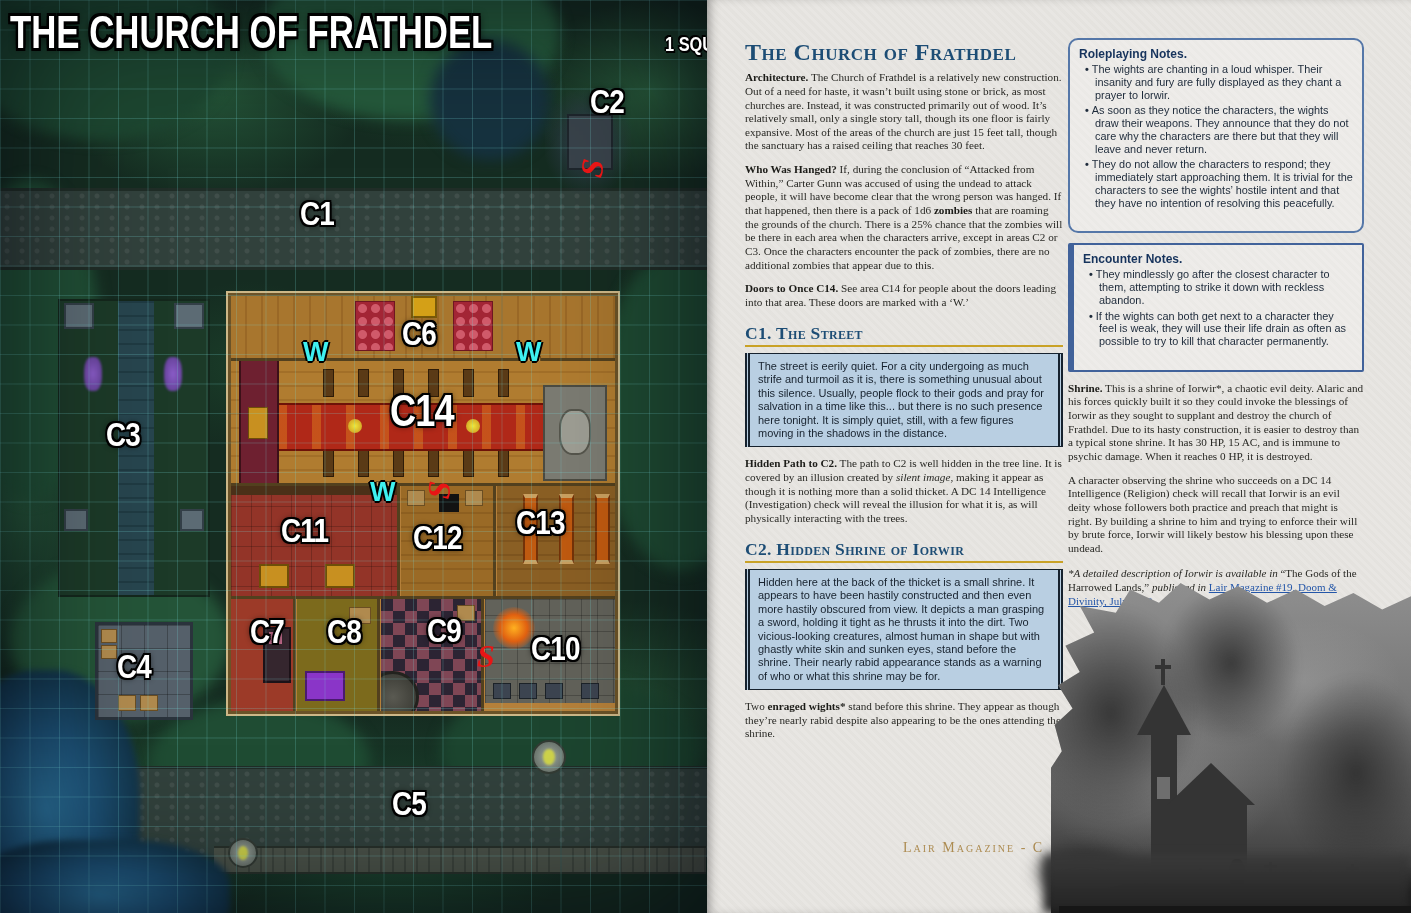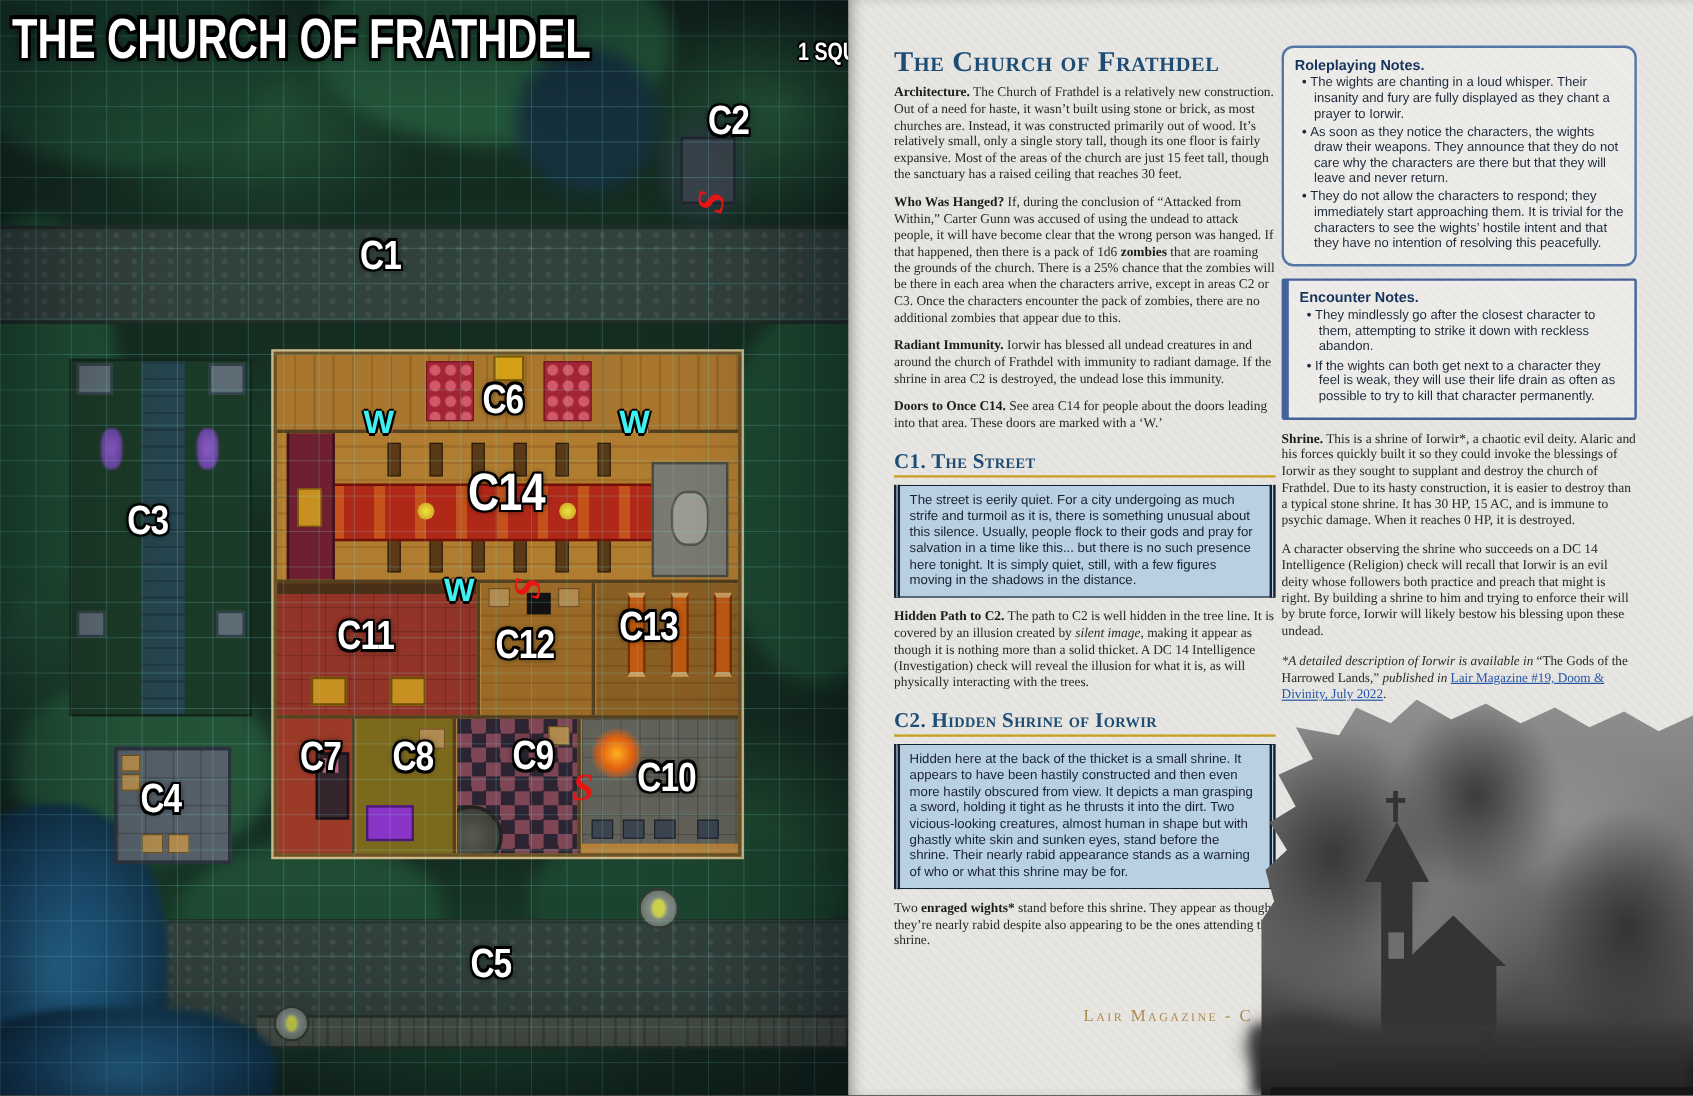--- a/index.html
+++ b/index.html
@@ -110,21 +110,21 @@
     box-shadow:inset 7px 0 12px -6px rgba(0,0,0,.45);overflow:hidden;}
   .col1{position:absolute;left:38px;top:40px;width:318px;}
   .col2{position:absolute;left:361px;top:38px;width:296px;}
   .h1{font-variant:small-caps;font-weight:700;font-size:24px;color:#1d4d75;letter-spacing:.5px;margin:0 0 6px 0;line-height:1.05;}
   .h2{font-variant:small-caps;font-weight:700;font-size:17.5px;color:#1d4d75;letter-spacing:.3px;margin:14px 0 6px 0;
     border-bottom:2px solid #c9a227;padding-bottom:2px;line-height:1.1;}
   .para{font-size:11.2px;line-height:1.22;color:#282824;margin:0 0 10px 0;}
   .para b{color:#1c1c18;}
   .readaloud{background:#b9cfe2;border-left:5px double #16222e;border-right:5px double #16222e;border-top:1px solid #16222e;border-bottom:1px solid #16222e;
     padding:6px 8px;font-family:"Liberation Sans",sans-serif;font-size:11px;line-height:1.22;color:#17222e;margin:0 0 10px 0;}
-  .notebox{border:2px solid #5577a8;border-radius:10px;padding:7px 9px 8px 9px;font-family:"Liberation Sans",sans-serif;color:#1d2a3a;margin-bottom:10px;background:rgba(255,255,255,.25);}
+  .notebox{border:2px solid #5577a8;border-radius:10px;padding:7px 9px 19px 9px;font-family:"Liberation Sans",sans-serif;color:#1d2a3a;margin-bottom:10px;background:rgba(255,255,255,.25);}
   .notebox.square{border-radius:2px;border-left-width:6px;border-color:#41629a;}
   .notebox .ntitle{font-weight:700;font-size:12px;color:#16335c;margin:0 0 2px 0;}
   .notebox ul{margin:0;padding:0 0 0 6px;list-style:none;}
   .notebox li{font-size:10.9px;line-height:1.17;margin:0 0 3px 0;padding-left:10px;text-indent:-10px;}
   .notebox li::before{content:"\2022\00a0";font-weight:700;}
   .footnote{font-size:11px;line-height:1.3;color:#282824;font-style:italic;margin-top:4px;}
   .footnote .roman{font-style:normal;}
   .footnote a{color:#2456a8;text-decoration:underline;font-style:normal;cursor:pointer;}
   .pagefooter{position:absolute;left:196px;top:840px;font-variant:small-caps;letter-spacing:2px;font-size:14px;color:#ad8c52;}
 
@@ -316,21 +316,20 @@
 
   <div class="doc-page">
 
     <div class="col1">
       <h1 class="h1">The Church of Frathdel</h1>
 
       <p class="para"><b>Architecture.</b><span> The Church of Frathdel is a relatively new construction. Out of a need for haste, it wasn’t built using stone or brick, as most churches are. Instead, it was constructed primarily out of wood. It’s relatively small, only a single story tall, though its one floor is fairly expansive. Most of the areas of the church are just 15 feet tall, though the sanctuary has a raised ceiling that reaches 30 feet.</span></p>
 
       <p class="para"><b>Who Was Hanged?</b><span> If, during the conclusion of “Attacked from Within,” Carter Gunn was accused of using the undead to attack people, it will have become clear that the wrong person was hanged. If that happened, then there is a pack of 1d6 </span><b>zombies</b><span> that are roaming the grounds of the church. There is a 25% chance that the zombies will be there in each area when the characters arrive, except in areas C2 or C3. Once the characters encounter the pack of zombies, there are no additional zombies that appear due to this.</span></p>
 
-      <p class="para"><b>Radiant Immunity.</b><span> Iorwir has blessed all undead creatures in and around the church of Frathdel with immunity to radiant damage. If the shrine in area C2 is destroyed, the undead lose this immunity.</span></p>
 
       <p class="para"><b>Doors to Once C14.</b><span> See area C14 for people about the doors leading into that area. These doors are marked with a ‘W.’</span></p>
 
       <h2 class="h2">C1. The Street</h2>
 
       <div class="readaloud">The street is eerily quiet. For a city undergoing as much strife and turmoil as it is, there is something unusual about this silence. Usually, people flock to their gods and pray for salvation in a time like this... but there is no such presence here tonight. It is simply quiet, still, with a few figures moving in the shadows in the distance.</div>
 
       <p class="para"><b>Hidden Path to C2.</b><span> The path to C2 is well hidden in the tree line. It is covered by an illusion created by </span><i>silent image</i><span>, making it appear as though it is nothing more than a solid thicket. A DC 14 Intelligence (Investigation) check will reveal the illusion for what it is, as will physically interacting with the trees.</span></p>
 
       <h2 class="h2">C2. Hidden Shrine of Iorwir</h2>

